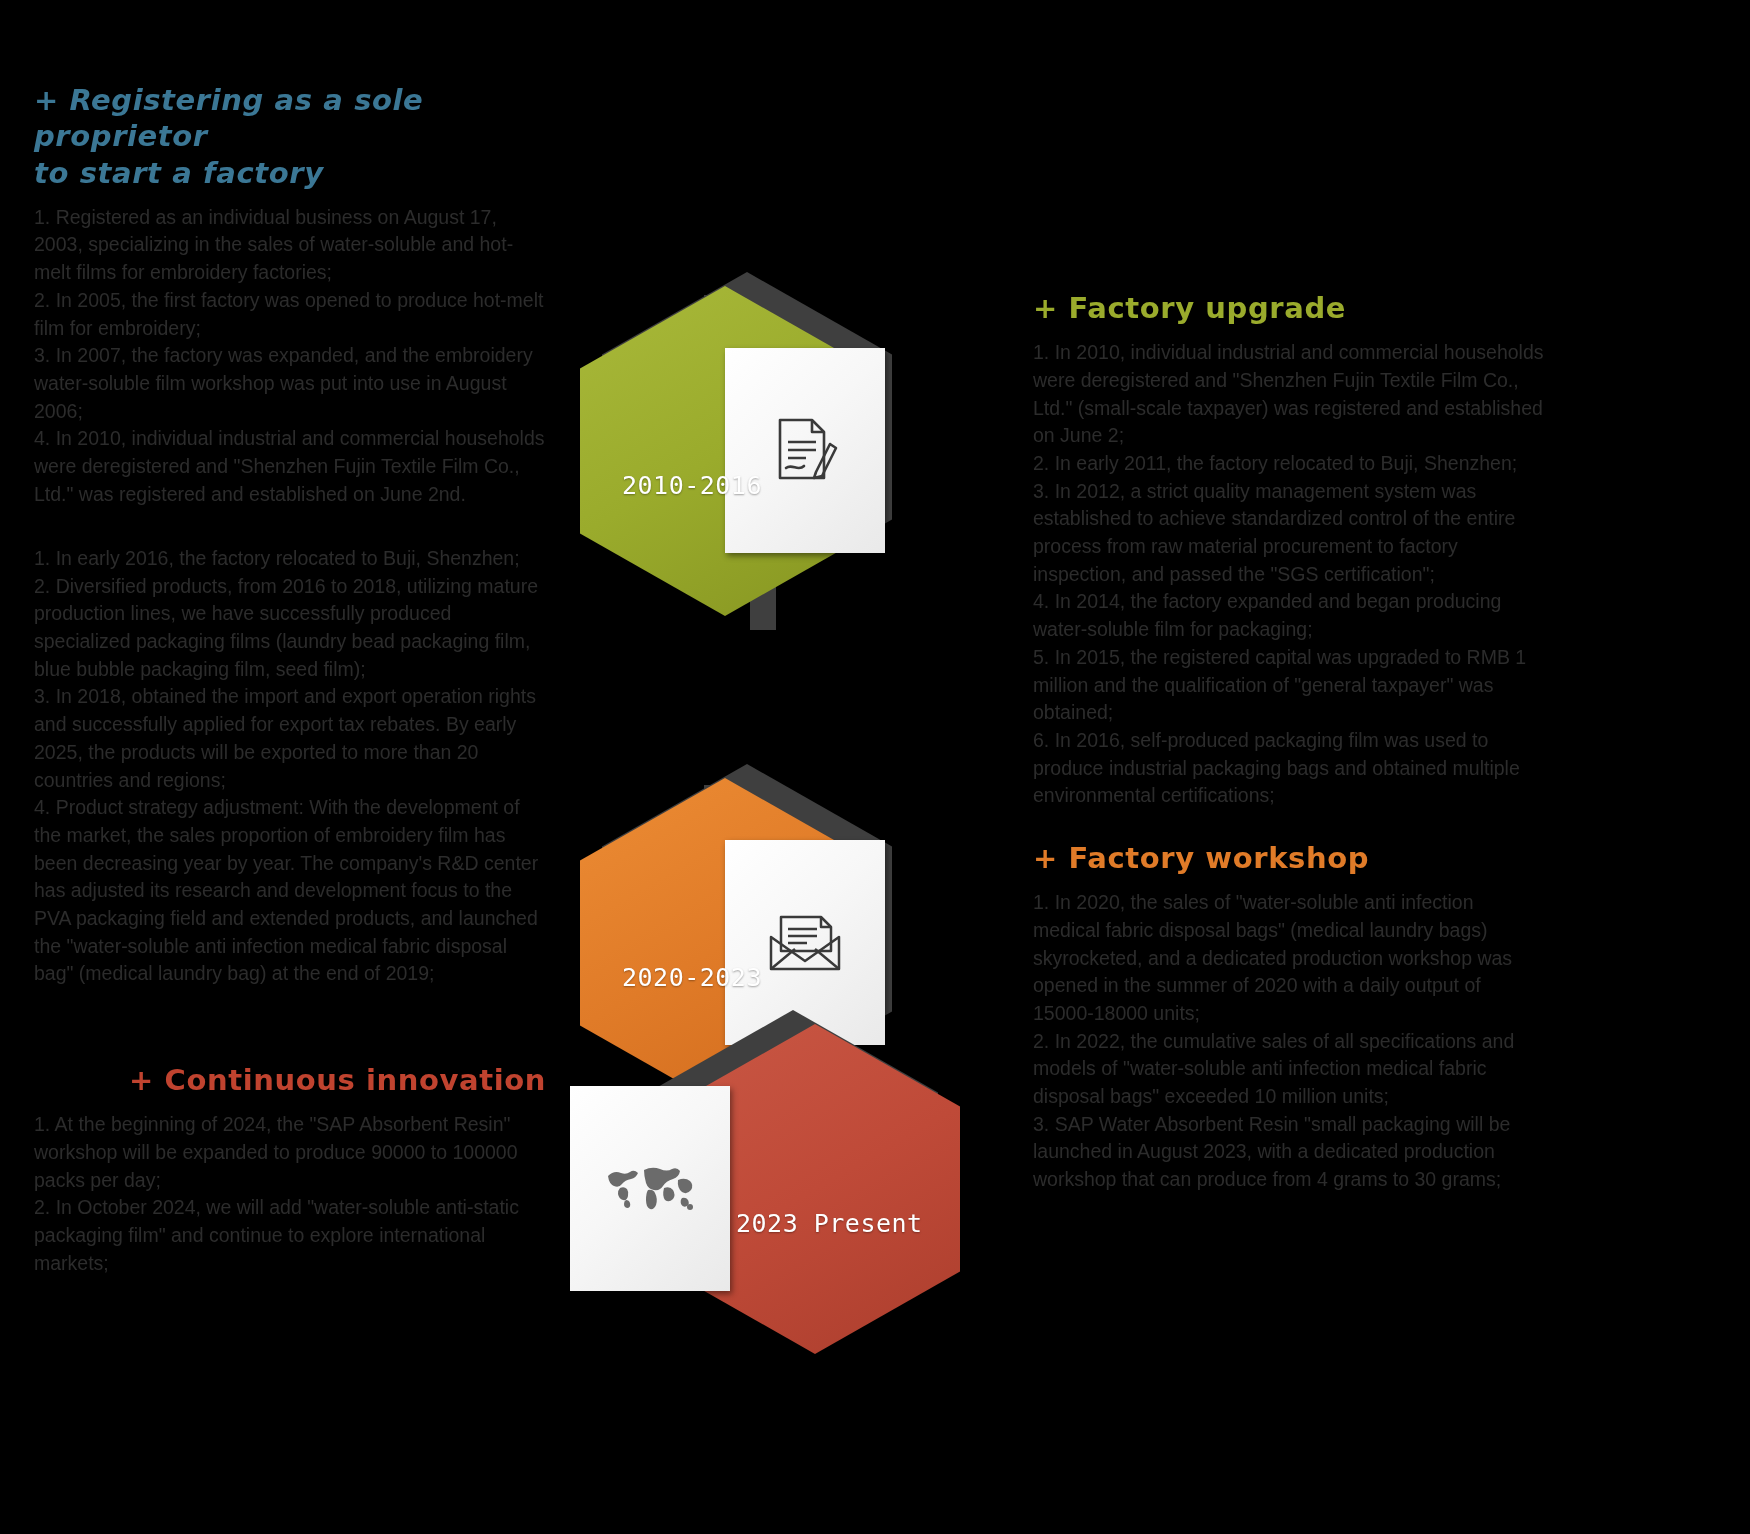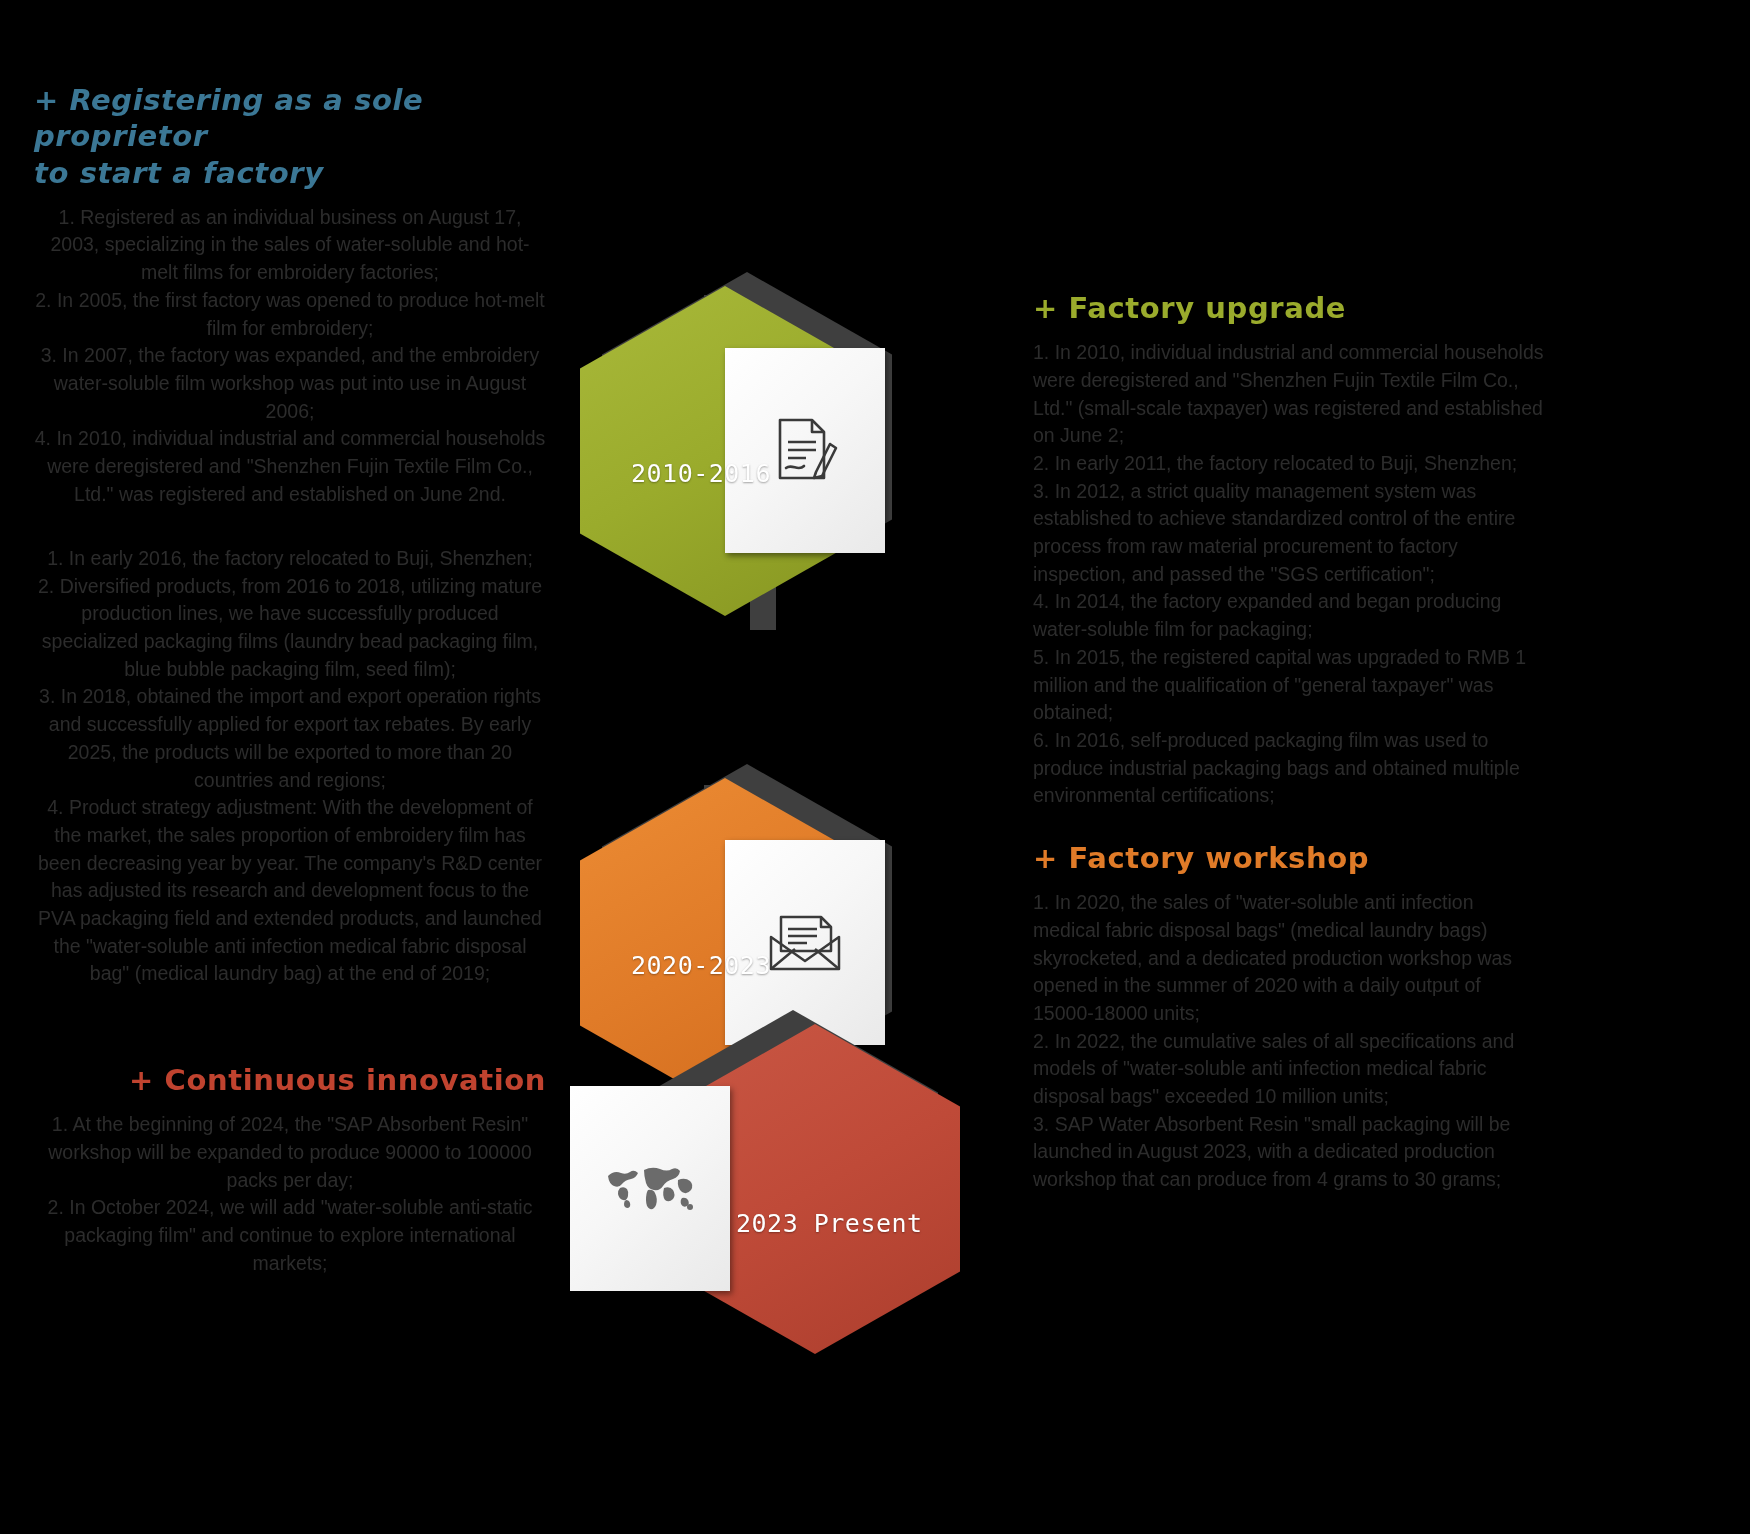--- a/index.html
+++ b/index.html
@@ -30,21 +30,21 @@
   .block-body {
     font-family: "Liberation Sans", sans-serif;
     font-size: 19.5px;
     line-height: 1.42;
     color: #2c2c2c;
     white-space: pre-line;
     margin-top: 13px;
   }
 
   .align-right { text-align: right; }
-  .align-right .block-body { text-align: center; }
+  .align-right .block-body { text-align: left; }
 
   
   #blk-1 { left: 34px; top: 82px;  width: 512px; }
   #blk-1 .block-title { color: #3b7795; font-style: italic; }
 
   #blk-3 { left: 34px; top: 532px; width: 512px; }
   #blk-3 .block-title { color: #edc12e; }
 
   #blk-5 { left: 34px; top: 1062px; width: 512px; }
   #blk-5 .block-title { color: #c0432f; }
@@ -102,21 +102,21 @@
 
   
   .step-left  .hex        { left: 130px; top: 0px; }
   .step-left  .hex-shadow { left: 108px; top: -14px; }
   .step-left  .hex-card   { left: 30px;  top: 62px; width: 160px; height: 205px; }
   .step-left  .hex-year   { left: 196px; top: 185px; }
 
   .step-right .hex        { left: 40px;  top: 0px; }
   .step-right .hex-shadow { left: 62px;  top: -14px; }
   .step-right .hex-card   { left: 185px; top: 62px; width: 160px; height: 205px; }
-  .step-right .hex-year   { left: 82px;  top: 173px; margin-left: 9px; }
+  .step-right .hex-year   { left: 82px;  top: 185px; }
 
   
   .connector {
     position: absolute;
     width: 26px;
     background: #3f3f3f;
   }
 </style>
 </head>
 <body>

